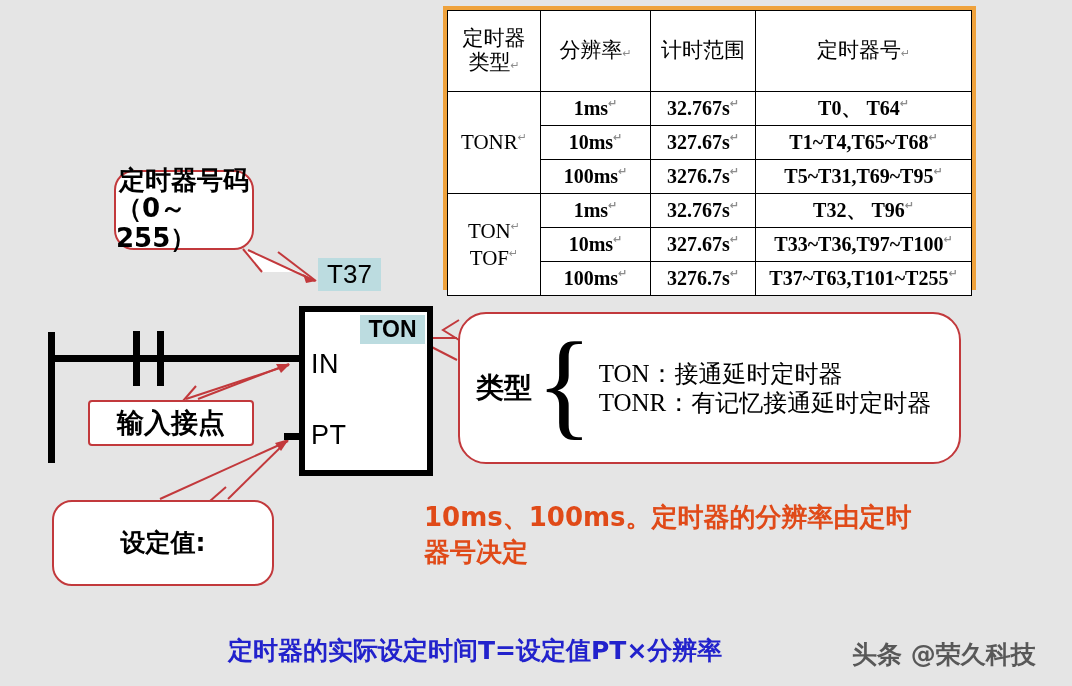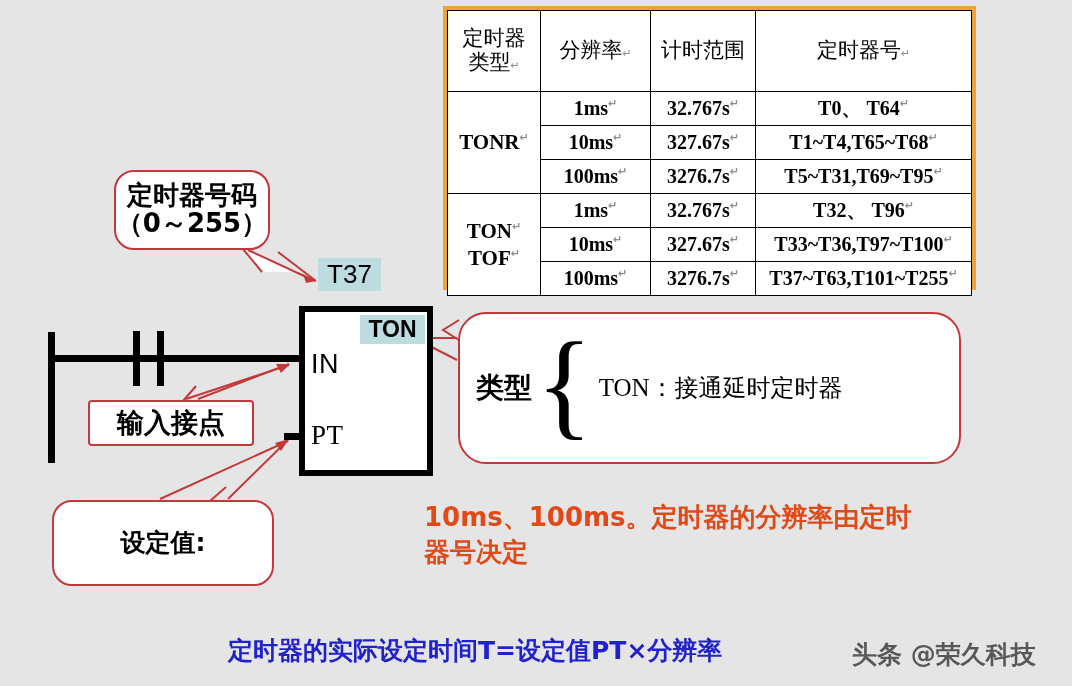--- a/index.html
+++ b/index.html
@@ -13,55 +13,55 @@
   #spec-table table{width:100%;height:100%;border-collapse:collapse;
                     table-layout:fixed;background:#fff;}
   #spec-table td{border:1px solid #000;text-align:center;vertical-align:middle;
                  font-family:"Liberation Serif","DejaVu Serif",serif;
                  color:#000;padding:0 2px;}
   .col-type{width:88px;}
   .col-res{width:105px;}
   .col-range{width:100px;}
   .hdr td{font-size:21px;line-height:1.12;height:80px;font-weight:400;}
   .body-cell{font-size:20px;font-weight:700;height:33px;}
-  .type-cell{font-size:21px;font-weight:700;line-height:1.25;margin-left:9px;}
+  .type-cell{font-size:21px;font-weight:400;line-height:1.25;margin-left:9px;}
   .grp-top td{border-top:4px solid #000;}
   .grp-bot td{border-bottom:4px solid #000;}
   .pil{font-size:11px;color:#8d8d8d;font-family:"DejaVu Sans",sans-serif;
        vertical-align:super;letter-spacing:0;}
   .hdr .pil{vertical-align:baseline;}
   .two-line{display:block;}
 
   
   #ladder{position:absolute;left:0;top:0;width:470px;height:500px;}
   #rail{position:absolute;left:48px;top:332px;width:7px;height:131px;background:#000;}
   #rung{position:absolute;left:48px;top:355px;width:255px;height:7px;background:#000;}
   #contact-a{position:absolute;left:133px;top:331px;width:7px;height:55px;background:#000;}
   #contact-b{position:absolute;left:157px;top:331px;width:7px;height:55px;background:#000;}
   #pt-stub{position:absolute;left:284px;top:433px;width:22px;height:7px;background:#000;}
 
   #timer-box{position:absolute;left:299px;top:306px;width:134px;height:170px;
              border:6px solid #000;box-sizing:border-box;background:#fff;}
   #pin-in{position:absolute;left:311px;top:349px;font-size:27px;color:#000;
           letter-spacing:.5px;}
   #pin-pt{position:absolute;left:311px;top:420px;font-size:27px;color:#000;
-          letter-spacing:.5px;font-family:Liberation Serif, serif;}
+          letter-spacing:.5px;}
 
   .badge{position:absolute;background:#BCDCE0;color:#000;font-weight:700;
          display:flex;align-items:center;justify-content:center;}
   #badge-t37{left:318px;top:258px;width:63px;height:33px;font-size:26px;
              font-weight:400;}
   #badge-ton{left:360px;top:315px;width:65px;height:29px;font-size:23px;}
 
   
   .callout{position:absolute;border:2px solid #C2393C;border-radius:18px;
            background:#fff;box-sizing:border-box;display:flex;
            flex-direction:column;align-items:center;justify-content:center;
            color:#000;}
-  #co-number{left:114px;top:170px;width:156px;height:80px;border-radius:20px;}
+  #co-number{left:114px;top:170px;width:140px;height:80px;border-radius:20px;}
   #co-number .l1{font-size:26px;font-weight:700;line-height:1.1;
                  font-family:"DejaVu Sans",sans-serif;}
   #co-number .l2{font-size:26px;font-weight:700;line-height:1.15;
                  font-family:"DejaVu Sans",sans-serif;}
 
   #co-input{left:88px;top:400px;width:166px;height:46px;border-radius:4px;}
   #co-input .l1{font-size:27px;font-weight:700;
                 font-family:"DejaVu Sans",sans-serif;}
 
   #co-setval{left:52px;top:500px;width:222px;height:86px;border-radius:20px;}
@@ -251,20 +251,21 @@
 
   <div class="callout" id="co-setval">
     <div class="l1">设定值:</div>
   </div>
 
   <div class="callout" id="co-type">
     <span class="tlabel">类型</span>
     <span class="brace">{</span>
     <span class="tlist">
       <span class="row"><span>TON：</span><span class="zh">接通延时定时器</span></span>
+      <span class="row"><span>TONR：</span><span class="zh">有记忆接通延时定时器</span></span>
     </span>
   </div>
 
   <div id="orange-note">
     <div>10ms、100ms。定时器的分辨率由定时</div>
     <div>器号决定</div>
   </div>
 
   <div id="blue-formula">定时器的实际设定时间T=设定值PT×分辨率</div>
 

